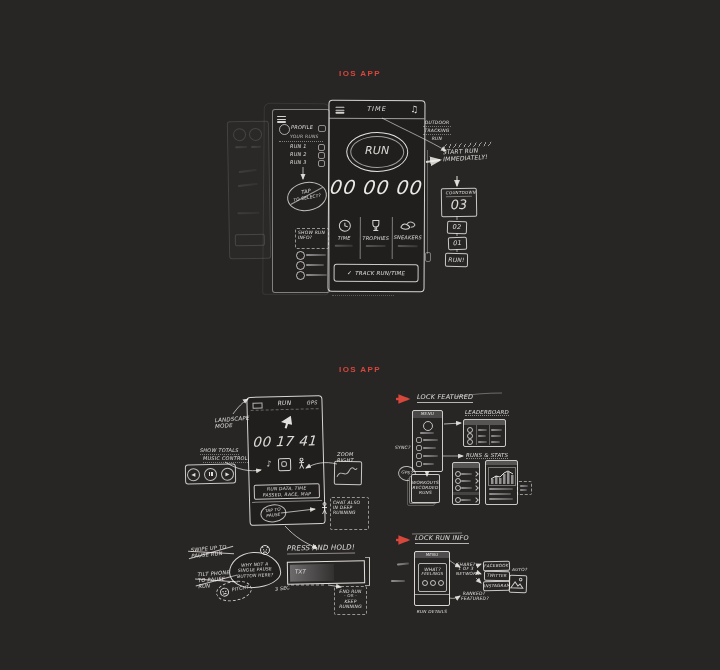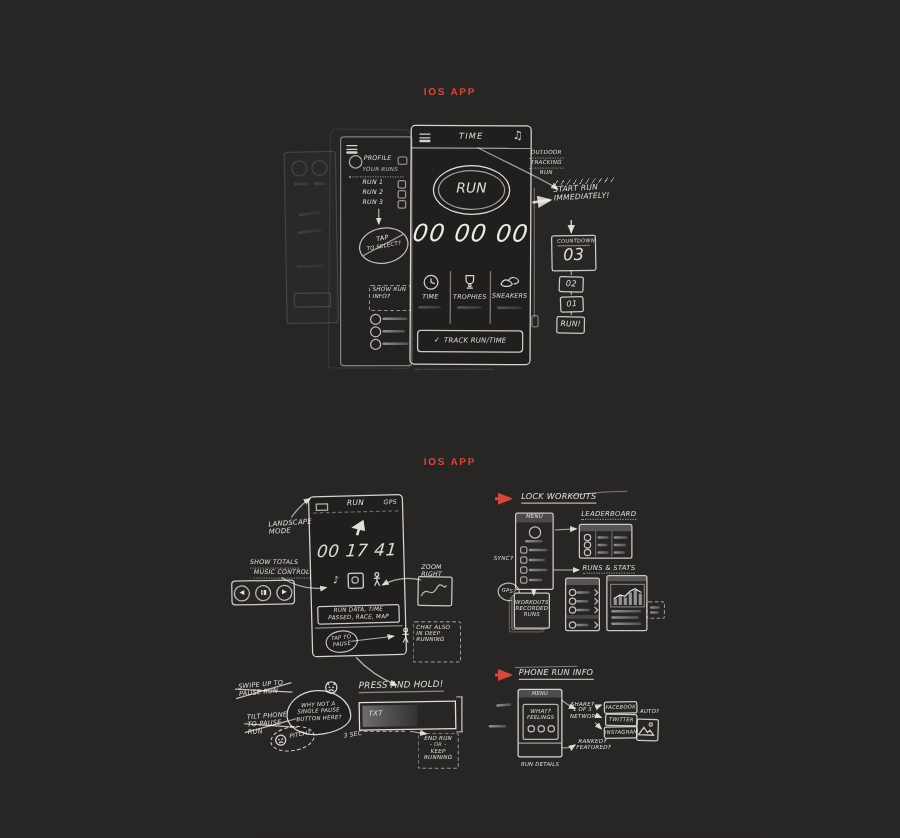--- a/index.html
+++ b/index.html
@@ -204,21 +204,21 @@
       </svg>
   </div>
   <svg class="a" style="left:320px;top:502px" width="9" height="13" viewBox="0 0 9 13">
     <circle cx="4.5" cy="2" r="1.5" fill="none" stroke="rgba(247,245,241,.8)" stroke-width="1"></circle>
     <path d="M4.5 3.5 L4.5 8 M2 5.5 L7 5.5 M4.5 8 L2.5 12 M4.5 8 L6.5 12" fill="none" stroke="rgba(247,245,241,.8)" stroke-width="1"></path>
   </svg>
   <div class="db" style="left:330px;top:497px;width:33px;height:27px;padding:2px">
     <span class="hw" style="font-size:4.5px;display:block">CHAT ALSO IN DEEP RUNNING</span>
   </div>
 
-  <div class="a hw" style="left:417px;top:394px;font-size:6.5px;border-bottom:1px solid rgba(244,242,237,.7);padding-bottom:1px">LOCK WORKOUTS</div>
+  <div class="a hw" style="left:417px;top:394px;font-size:6.5px;border-bottom:1px solid rgba(244,242,237,.7);padding-bottom:1px">LOCK FEATURED</div>
   <div class="a" style="left:412px;top:410px;width:29px;height:60px;border:1px solid rgba(247,245,241,.8);border-radius:2px">
     <div class="strip" style="height:7px;display:flex;align-items:center;justify-content:center">
       <span class="hw" style="font-size:4.3px">MENU</span>
     </div>
     <div class="cir" style="left:10px;top:10px;width:8px;height:8px"></div>
     <div class="sq" style="left:7px;top:21px;width:14px"></div>
     <div class="bx" style="left:3px;top:26px;width:4px;height:4px;border-color:rgba(244,242,237,.6)"></div>
     <div class="sq" style="left:10px;top:28px;width:15px"></div>
     <div class="bx" style="left:3px;top:34px;width:4px;height:4px;border-color:rgba(244,242,237,.6)"></div>
     <div class="sq" style="left:10px;top:36px;width:13px"></div>
@@ -312,21 +312,21 @@
     <span class="hw" style="position:absolute;left:7px;top:6px;font-size:5.5px">TXT</span>
   </div>
   <div class="a" style="left:365px;top:557px;width:4px;height:27px;border-right:1.4px solid rgba(244,242,237,.8);border-top:1px solid rgba(244,242,237,.6);border-bottom:1px solid rgba(244,242,237,.6)"></div>
   <div class="a hw" style="left:275px;top:586px;font-size:4.8px;transform:rotate(-8deg)">3 SEC</div>
   <div class="db c" style="left:334px;top:586px;width:31px;height:25px;padding-top:2px">
     <div class="hw" style="font-size:4.5px">END RUN</div>
     <div class="hw" style="font-size:4.2px;opacity:.85">- OR -</div>
     <div class="hw" style="font-size:4.5px">KEEP RUNNING</div>
   </div>
 
-  <div class="a hw" style="left:415px;top:535px;font-size:6.5px;border-bottom:1px solid rgba(244,242,237,.7);padding-bottom:1px">PHONE RUN INFO</div>
+  <div class="a hw" style="left:415px;top:535px;font-size:6.5px;border-bottom:1px solid rgba(244,242,237,.7);padding-bottom:1px">LOCK RUN INFO</div>
   <div class="a" style="left:414px;top:551px;width:34px;height:53px;border:1px solid rgba(247,245,241,.85);border-radius:2px">
     <div class="strip" style="height:6px;background:rgba(255,255,255,.18);display:flex;align-items:center;justify-content:center">
       <span class="hw" style="font-size:4px">MENU</span>
     </div>
     <div class="bx c" style="left:3px;top:11px;width:27px;height:27px;border-color:rgba(244,242,237,.7)">
       <div class="hw" style="font-size:4.5px;margin-top:3px">WHAT?</div>
       <div class="hw" style="font-size:4.2px">FEELINGS</div>
       <div style="display:flex;justify-content:center;gap:2px;margin-top:3px">
         <span class="cir" style="position:static;width:4px;height:4px"></span>
         <span class="cir" style="position:static;width:4px;height:4px"></span>

